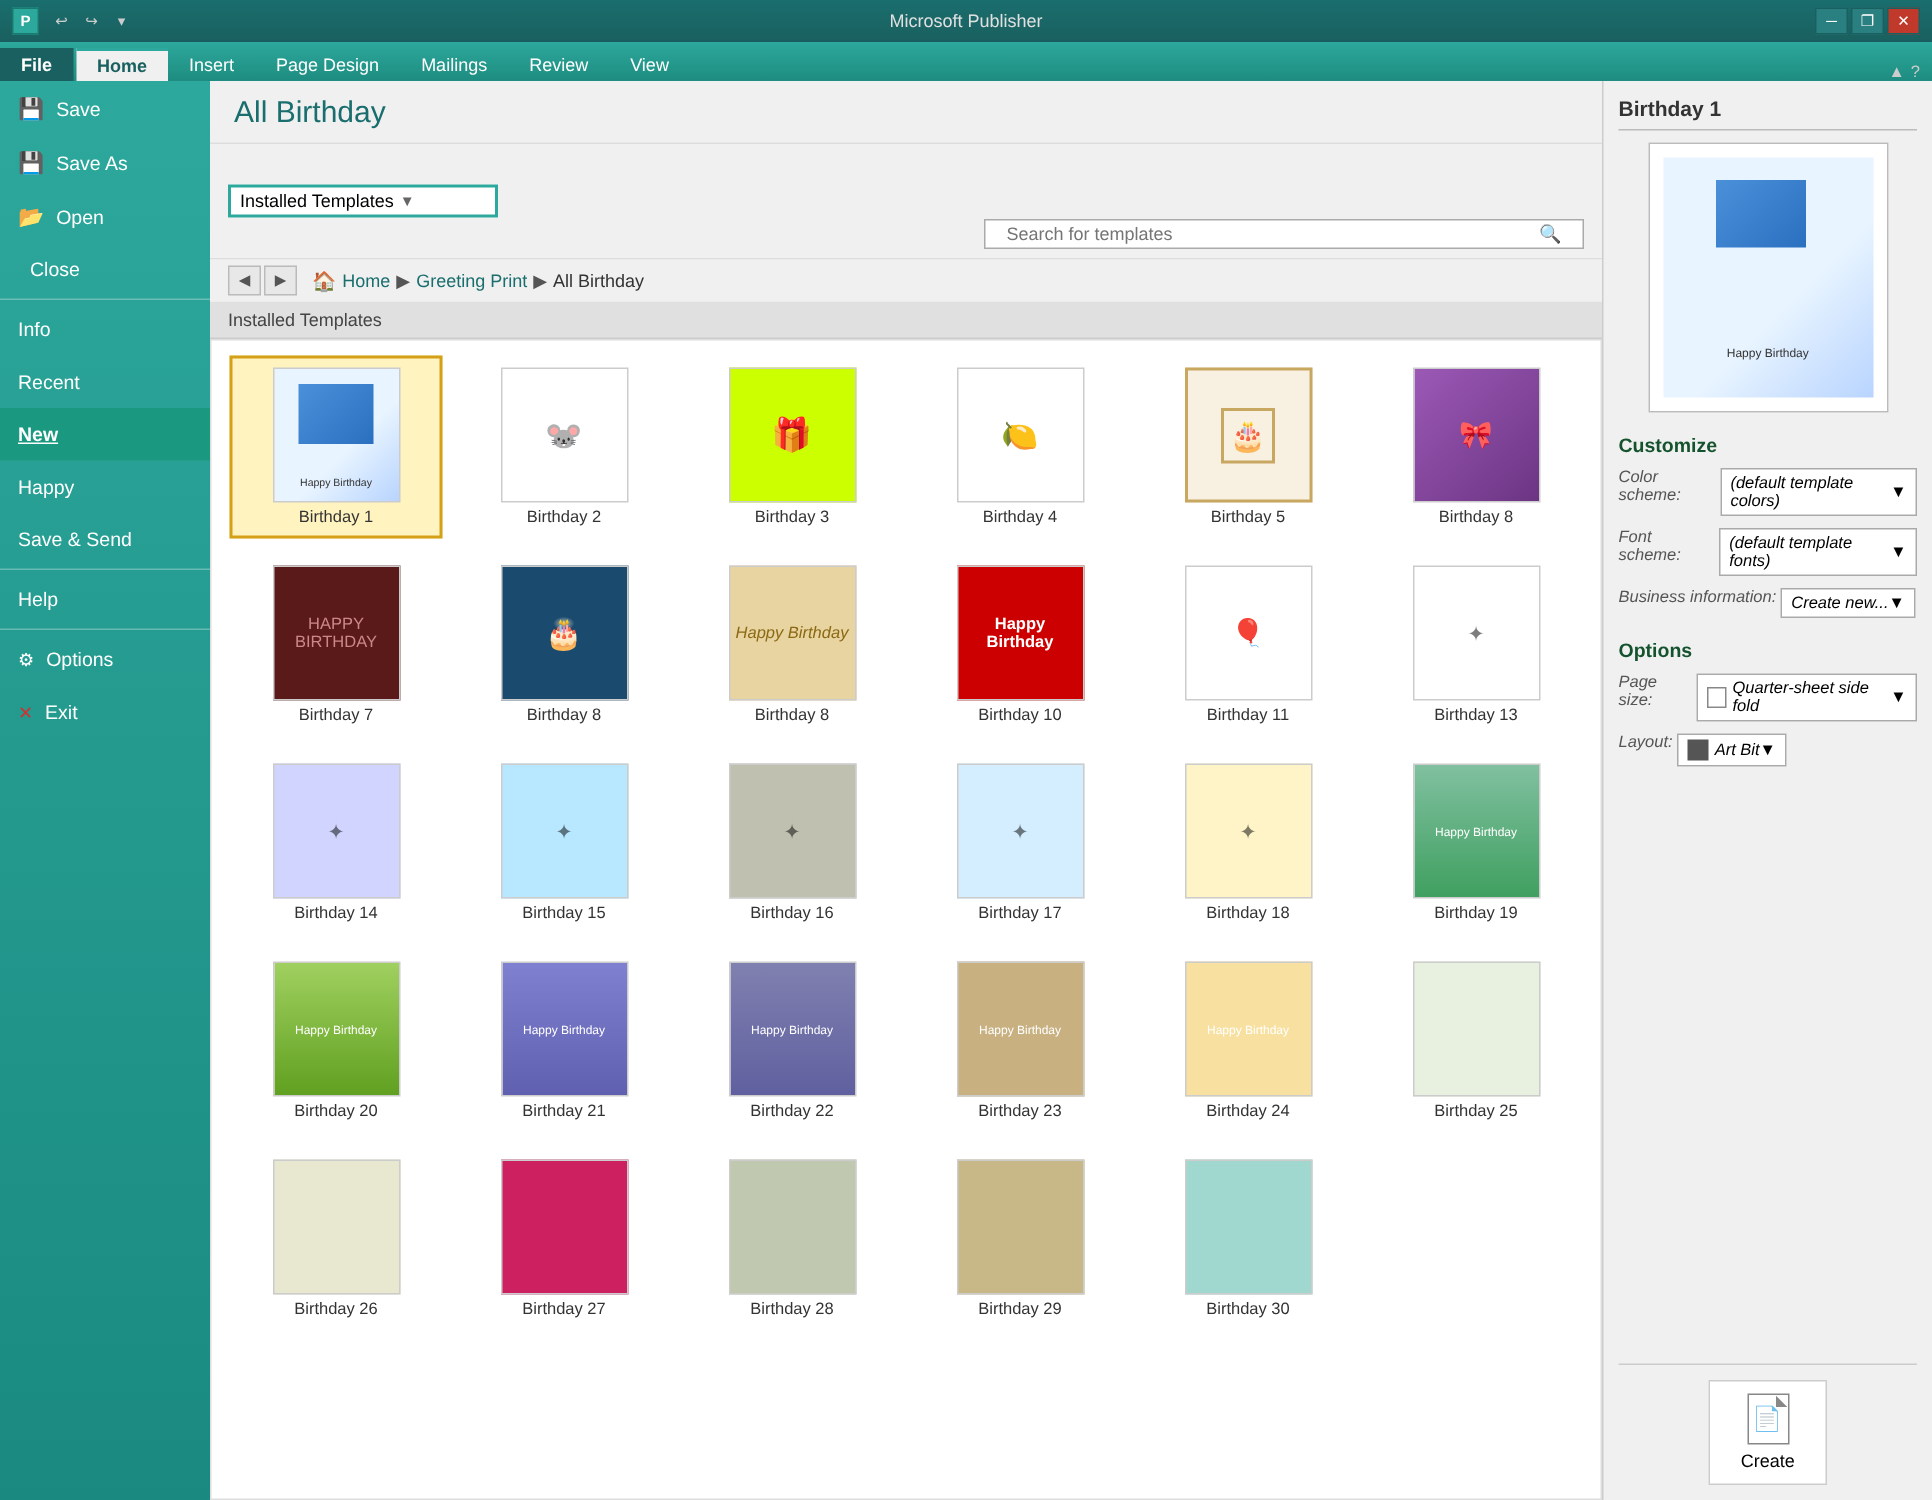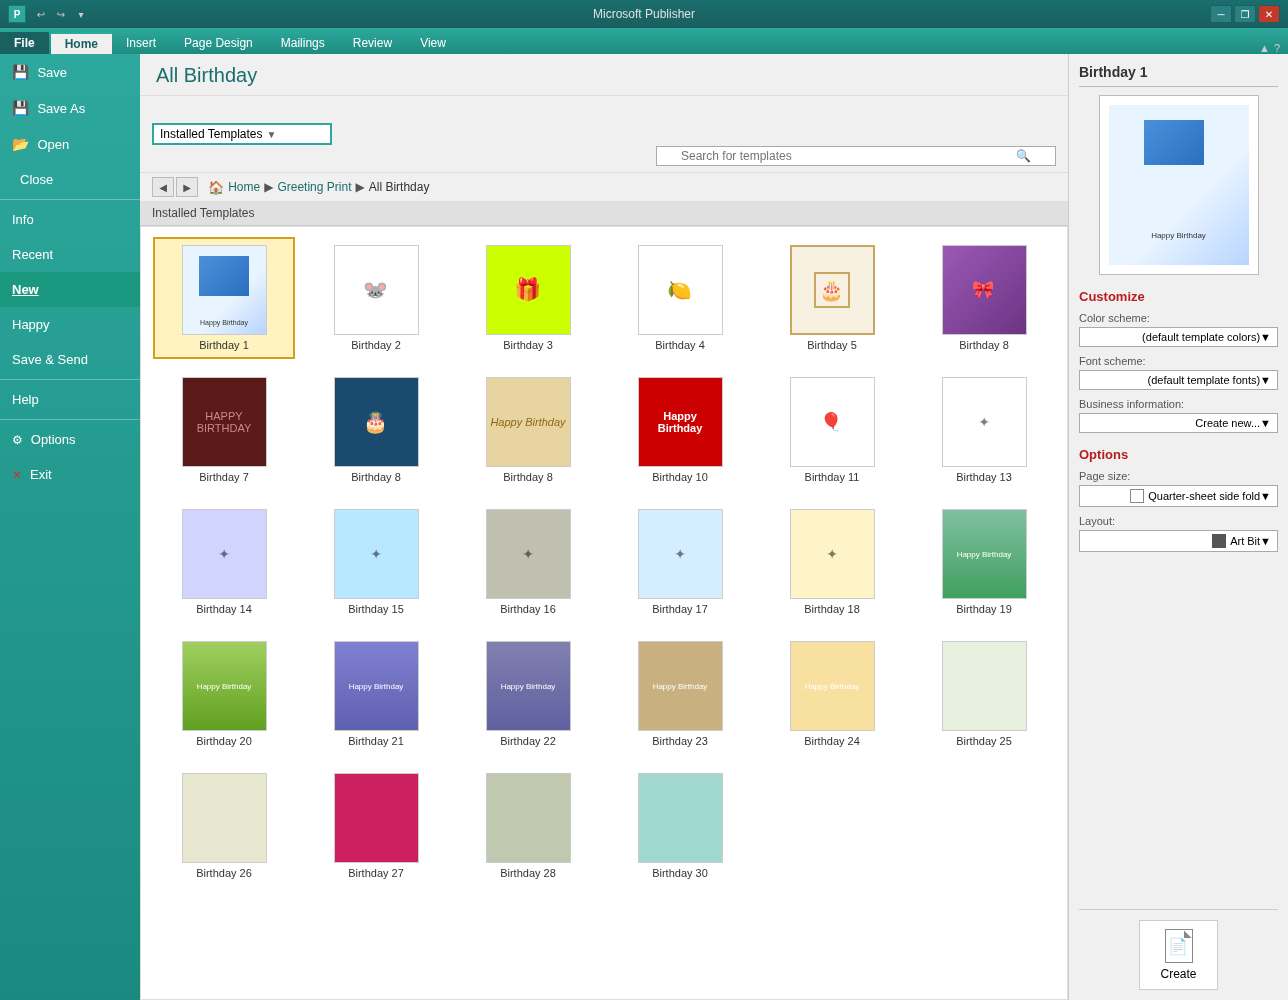--- a/index.html
+++ b/index.html
@@ -114,21 +114,21 @@
       font-size: 12px;
       gap: 4px;
       cursor: pointer;
       min-width: 180px;
     }
     .dropdown-arrow { color: #666; font-size: 10px; }
     .search-box {
       display: flex; align-items: center;
       border: 1px solid #aaa;
       background: white;
-      padding: 2px 24px;
+      padding: 2px 14px;
       font-size: 12px;
       flex: 1;
       max-width: 400px;
       margin-left: auto;
       margin-top: 44px;
     }
     .search-box input {
       border: none; outline: none; font-size: 12px; flex: 1; color: #999;
     }
     .search-icon { color: #666; font-size: 12px; cursor: pointer; }
@@ -273,26 +273,26 @@
       width: 60px; height: 45px;
       background: linear-gradient(135deg, #4a90d9, #2a70c0);
       position: absolute; top: 15px; left: 35px;
     }
     .preview-text-sim {
       position: absolute; bottom: 25px; left: 10px; right: 10px;
       text-align: center; font-size: 8px; color: #333;
     }
 
     .section-title {
-      font-size: 13px; font-weight: bold; color: #b91c1c;
+      font-size: 13px; font-weight: bold; color: #14532d;
       margin-top: 6px;
     }
 
     .form-row {
-      display: flex; flex-direction: column; gap: 3px;
+      display: flex; flex-direction: row; gap: 3px; font-style: italic;
     }
     .form-label {
       font-size: 11px; color: #555;
     }
     .form-select {
       display: flex; align-items: center; justify-content: flex-end;
       border: 1px solid #aaa;
       background: white;
       padding: 3px 6px;
       font-size: 11px;
@@ -609,20 +609,26 @@
               </div>
               <div class="template-name">Birthday  27</div>
             </div>
             <div class="template-item">
               <div class="template-thumb thumb-b28">
                 <div style="width:100%;height:100%;"></div>
               </div>
               <div class="template-name">Birthday  28</div>
             </div>
             <div class="template-item">
+              <div class="template-thumb thumb-b29">
+                <div style="width:100%;height:100%;"></div>
+              </div>
+              <div class="template-name">Birthday  29</div>
+            </div>
+            <div class="template-item">
               <div class="template-thumb thumb-b30">
                 <div style="width:100%;height:100%;"></div>
               </div>
               <div class="template-name">Birthday  30</div>
             </div>
           </div>
       </div>
     </div>
   </div>
 

